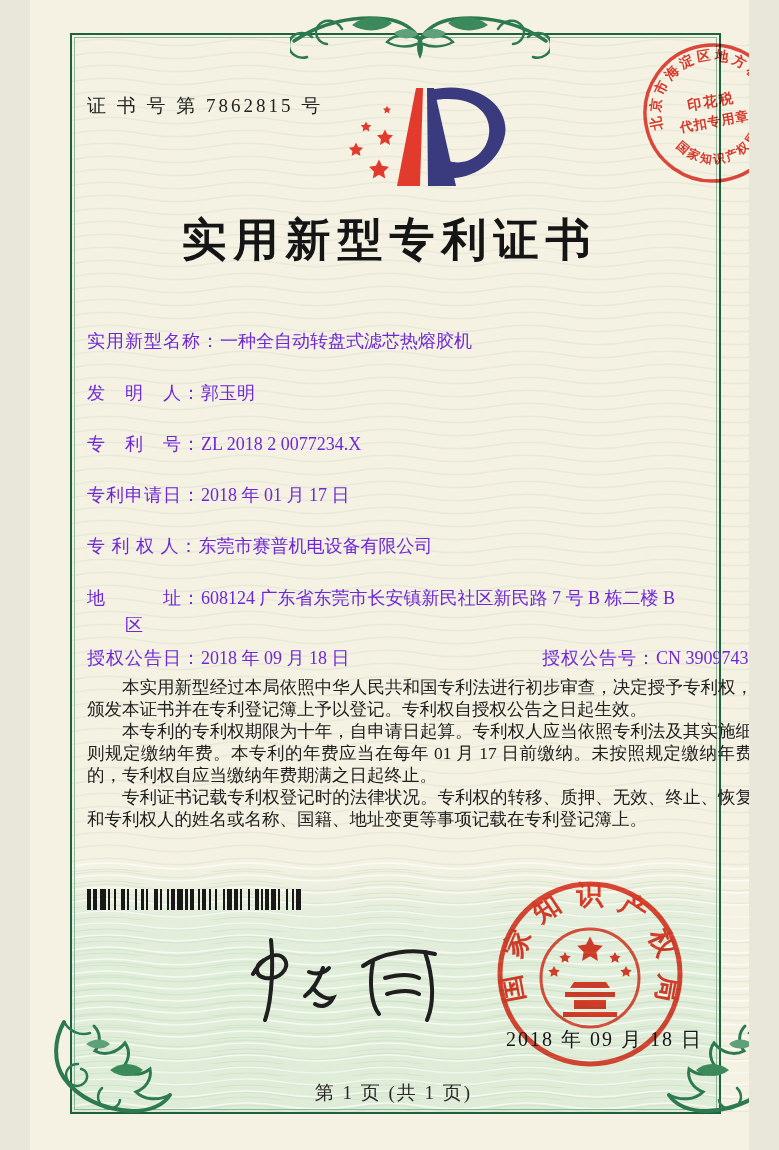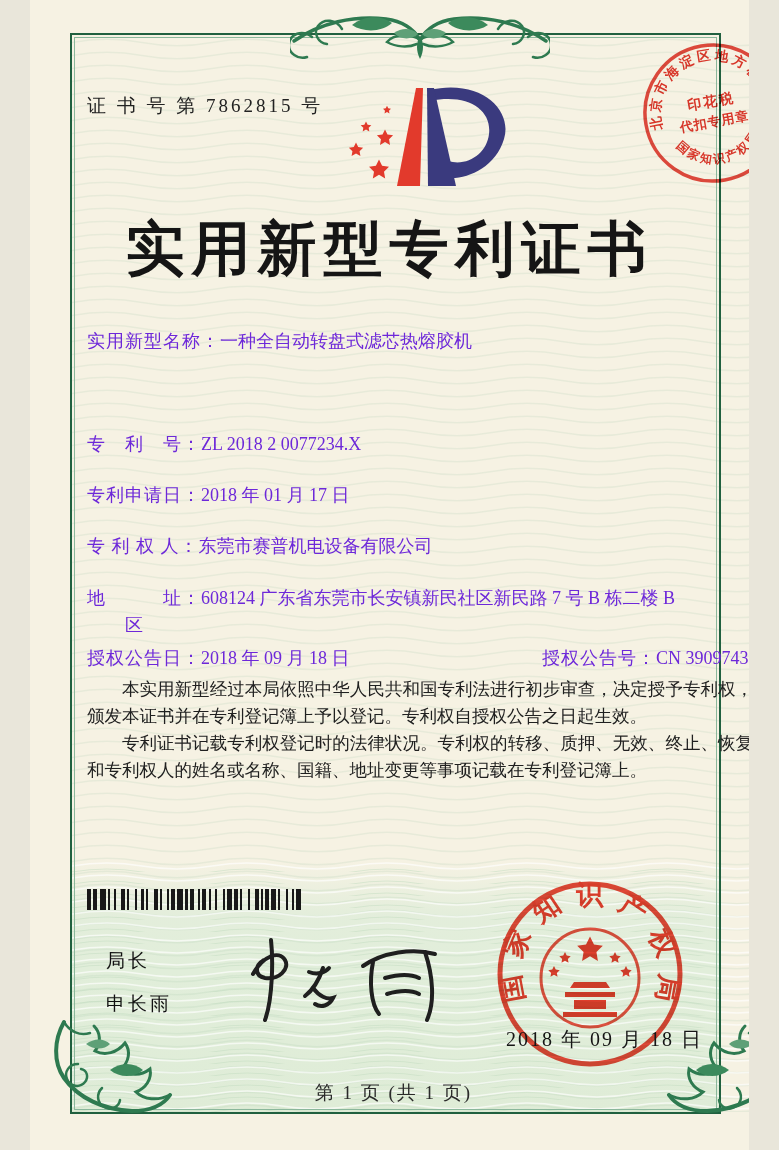--- a/index.html
+++ b/index.html
@@ -15,28 +15,28 @@
   }
   .waves{position:absolute;pointer-events:none;}
   
   .frame{position:absolute;left:40px;top:33px;right:28px;bottom:36px;border:2px solid #20603f;}
   .frame-inner{position:absolute;inset:2px;border:1px solid #8ab79b;}
   .orn{position:absolute;}
   .cert-no{position:absolute;left:57px;top:93px;font-size:19px;letter-spacing:3px;color:#222;}
   .logo{position:absolute;left:299px;top:82px;}
   .title{
     position:absolute;left:0;right:0;top:210px;text-align:center;
-    font-size:59px;font-weight:700;letter-spacing:7px;color:#151515;
+    font-size:45px;font-weight:700;letter-spacing:7px;color:#151515;
   }
   .row{position:absolute;left:57px;font-size:18px;line-height:27px;color:#6d28d9;}
   .row .lab{letter-spacing:1px;}
   .addr{width:612px;padding-left:38px;text-indent:-38px;}
   .addr .l2{display:block;text-indent:0;}
   .grant-no{position:absolute;left:455px;top:0;white-space:nowrap;}
-  .paras{position:absolute;left:57px;top:676px;width:666px;font-size:17.5px;line-height:27px;text-align:justify;color:#202020;}
+  .paras{position:absolute;left:57px;top:676px;width:666px;font-size:17.5px;line-height:22px;text-align:justify;color:#202020;}
   .paras p{margin:0;text-indent:2em;}
   .barcode{position:absolute;left:57px;top:889px;width:224px;height:21px;display:flex;align-items:stretch;overflow:hidden;}
   .barcode i{display:block;height:100%;flex:0 0 auto;}
   .barcode .bar{background:#181818;}
   .barcode .gap{background:transparent;}
   .sig-block{position:absolute;left:76px;top:948px;font-size:19px;letter-spacing:3px;color:#111;}
   .sig-block .line{margin-bottom:17px;}
   .signature{position:absolute;left:183px;top:926px;}
   .seal{position:absolute;left:462px;top:876px;mix-blend-mode:multiply;}
   .seal-date{position:absolute;left:476px;top:1026px;font-size:20px;letter-spacing:2px;color:#161616;z-index:8;}
@@ -128,40 +128,44 @@
       <use href="#star" transform="translate(27,68) scale(0.75)"></use>
       <use href="#star" transform="translate(50,88) scale(1.05)"></use>
     </g>
   </svg>
 
   <div class="title">实用新型专利证书</div>
 
   <div class="row" style="top:328px;">
     <span class="lab">实用新型名称：</span><span>一种全自动转盘式滤芯热熔胶机</span>
   </div>
+  <div class="row" style="top:380px;">
+    <span class="lab">发　明　人：</span><span>郭玉明</span>
+  </div>
   <div class="row" style="top:431px;">
     <span class="lab">专　利　号：</span><span>ZL 2018 2 0077234.X</span>
   </div>
   <div class="row" style="top:482px;">
     <span class="lab">专利申请日：</span><span>2018 年 01 月 17 日</span>
   </div>
   <div class="row" style="top:533px;">
     <span class="lab">专 利 权 人：</span><span>东莞市赛普机电设备有限公司</span>
   </div>
   <div class="row addr" style="top:585px;">
     <span class="lab">地　　　址：</span><span>608124 广东省东莞市长安镇新民社区新民路 7 号 B 栋二楼 B</span>
     <span class="l2">区</span>
   </div>
   <div class="row" style="top:645px;width:666px;">
     <span class="lab">授权公告日：</span><span>2018 年 09 月 18 日</span>
     <span class="grant-no"><span class="lab">授权公告号：</span><span>CN 390974376 U</span></span>
   </div>
 
   <div class="paras">
     <p>本实用新型经过本局依照中华人民共和国专利法进行初步审查，决定授予专利权，颁发本证书并在专利登记簿上予以登记。专利权自授权公告之日起生效。</p>
+    <p>本专利的专利权期限为十年，自申请日起算。专利权人应当依照专利法及其实施细则规定缴纳年费。本专利的年费应当在每年 01 月 17 日前缴纳。未按照规定缴纳年费的，专利权自应当缴纳年费期满之日起终止。</p>
     <p>专利证书记载专利权登记时的法律状况。专利权的转移、质押、无效、终止、恢复和专利权人的姓名或名称、国籍、地址变更等事项记载在专利登记簿上。</p>
   </div>
 
   <div class="barcode">
       <i class="bar" style="width: 4.2px;"></i>
       <i class="gap" style="width: 2.1px;"></i>
       <i class="bar" style="width: 4.2px;"></i>
       <i class="gap" style="width: 2.1px;"></i>
       <i class="bar" style="width: 6.3px;"></i>
       <i class="gap" style="width: 2.1px;"></i>
@@ -221,24 +225,20 @@
       <i class="gap" style="width: 2.1px;"></i>
       <i class="bar" style="width: 2.1px;"></i>
       <i class="gap" style="width: 6.3px;"></i>
       <i class="bar" style="width: 2.1px;"></i>
       <i class="gap" style="width: 4.2px;"></i>
       <i class="bar" style="width: 2.1px;"></i>
       <i class="gap" style="width: 2.1px;"></i>
       <i class="bar" style="width: 4.2px;"></i>
     </div>
 
-  <div class="sig-block">
-    <div class="line">局长</div>
-    <div class="line">申长雨</div>
-  </div>
 
   <svg class="signature" width="250" height="98" viewBox="0 0 250 98">
     <g fill="none" stroke="#1f1f1f" stroke-width="4" stroke-linecap="round">
       <path d="M40,48 C50,30 66,24 72,34 C77,43 66,54 52,52 C42,50 41,40 51,34"></path>
       <path d="M58,14 C60,32 60,72 52,94"></path>
       <path d="M110,42 C106,54 100,64 92,70"></path>
       <path d="M96,46 C104,49 112,47 116,42"></path>
       <path d="M100,62 C106,70 114,74 120,72 C116,80 108,82 102,78"></path>
       <path d="M150,40 C170,26 200,22 222,28"></path>
       <path d="M160,36 C156,56 158,78 166,88"></path>

